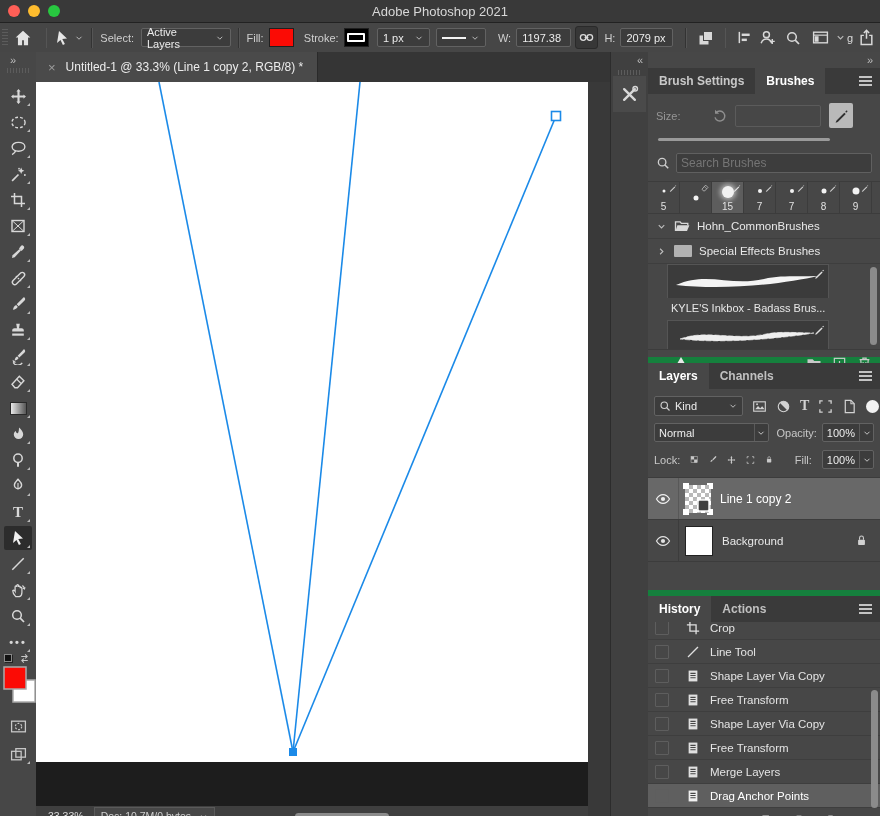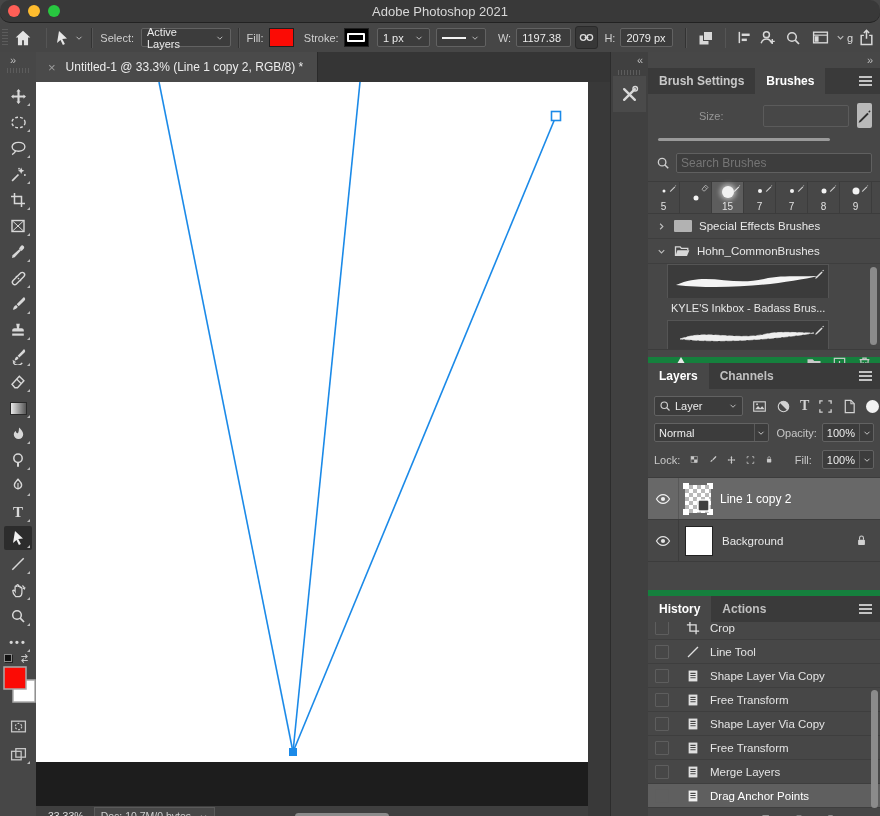--- a/index.html
+++ b/index.html
@@ -2,24 +2,24 @@
 <html><head>
 <meta charset="utf-8">
 <style>
   html,body{margin:0;padding:0;background:#262626;}
   #app{position:relative;width:880px;height:816px;overflow:hidden;background:#474747;
        font-family:"Liberation Sans","DejaVu Sans",sans-serif;font-size:11px;color:#d6d6d6;}
   .abs{position:absolute;}
   .row{display:flex;align-items:center;}
   svg.ic{display:block;}
   .icw{color:#d2d2d2;display:flex;align-items:center;justify-content:center;}
-  .dim{color:#969696;margin-left:43px;}
+  .dim{color:#969696;}
   
   #titlebar{left:0;top:0;width:880px;height:22px;background:#393939;border-bottom:1px solid #222;
-            display:flex;align-items:center;border-radius:10px;}
+            display:flex;align-items:center;}
   .tl{width:12px;height:12px;border-radius:50%;margin-left:8px;}
   #titletext{position:absolute;left:0;right:0;text-align:center;color:#d8d8d8;font-size:13px;}
   
   #optionsbar{left:0;top:23px;width:880px;height:29px;background:#464646;border-bottom:1px solid #242424;
               display:flex;align-items:center;}
   .odiv{width:1px;height:20px;background:#333;border-right:1px solid #555;margin:0 7px;}
   .obox{background:#3c3c3c;border:1px solid #626262;border-radius:2px;height:19px;box-sizing:border-box;
         display:flex;align-items:center;padding:0 5px;color:#ececec;gap:4px;}
   .grip{width:7px;height:18px;margin-left:2px;background:repeating-linear-gradient(to bottom,#5c5c5c 0 1px,transparent 1px 3px);}
   
@@ -640,34 +640,34 @@
         </div>
         <div class="btile">
           <span class="bdot" style="width:7px;height:7px"></span>
           <svg class="ic abs" style="right:2px;top:2px" width="8" height="8" color="#cfcfcf">
               <use href="#i-pensm"></use>
             </svg>
           <span class="bnum">9</span>
         </div>
       </div>
       <div class="grow">
+        <svg class="ic" width="11" height="11" color="#bdbdbd">
+            <use href="#i-chev"></use>
+          </svg>
+        <svg class="ic" width="16" height="16" color="#d8d8d8">
+            <use href="#i-folderopen"></use>
+          </svg>
+        <span style="color:#e8e8e8;font-size:11.5px">Hohn_CommonBrushes</span>
+      </div>
+      <div class="grow">
         <svg class="ic" width="11" height="11" color="#bdbdbd" style="transform:rotate(-90deg)">
             <use href="#i-chev"></use>
           </svg>
         <div style="width:18px;height:12px;background:#b2b2b2;border-radius:1px"></div>
         <span style="color:#e8e8e8;font-size:11.5px">Special Effects Brushes</span>
-      </div>
-      <div class="grow">
-        <svg class="ic" width="11" height="11" color="#bdbdbd">
-            <use href="#i-chev"></use>
-          </svg>
-        <svg class="ic" width="16" height="16" color="#d8d8d8">
-            <use href="#i-folderopen"></use>
-          </svg>
-        <span style="color:#e8e8e8;font-size:11.5px">Hohn_CommonBrushes</span>
       </div>
       <div style="height:85px;overflow:hidden;position:relative">
         <div>
           <div class="bitem" style="height:33px">
             <svg width="158" height="33" viewBox="0 0 158 33">
               <path d="M8 20 C 40 6, 62 22, 96 14 C 112 10, 130 12, 150 11 C 120 18, 60 26, 8 20 Z" fill="#f4f4f4"></path>
             </svg>
             <svg class="ic abs" style="right:3px;top:3px" width="11" height="11" color="#e0e0e0">
                 <use href="#i-pensm"></use>
               </svg>
@@ -712,21 +712,21 @@
         <div class="ptab">
             <span style="font-weight:bold;color:#c0c0c0">Channels</span>
           </div>
         <div class="burger"></div>
       </div>
       <div class="row" style="margin:7px 6px 0 6px;gap:9px">
         <div class="pbox" style="width:89px;gap:4px">
           <svg class="ic" width="12" height="12" color="#cfcfcf">
               <use href="#i-mag"></use>
             </svg>
-          <span style="flex:1">Layer</span>
+          <span style="flex:1">Kind</span>
           <svg class="ic" width="10" height="10" color="#bbb">
               <use href="#i-chev"></use>
             </svg>
         </div>
         <svg class="ic" width="15" height="15" color="#d2d2d2">
             <use href="#i-imgth"></use>
           </svg>
         <svg class="ic" width="15" height="15" color="#d2d2d2">
             <use href="#i-halfc"></use>
           </svg>

